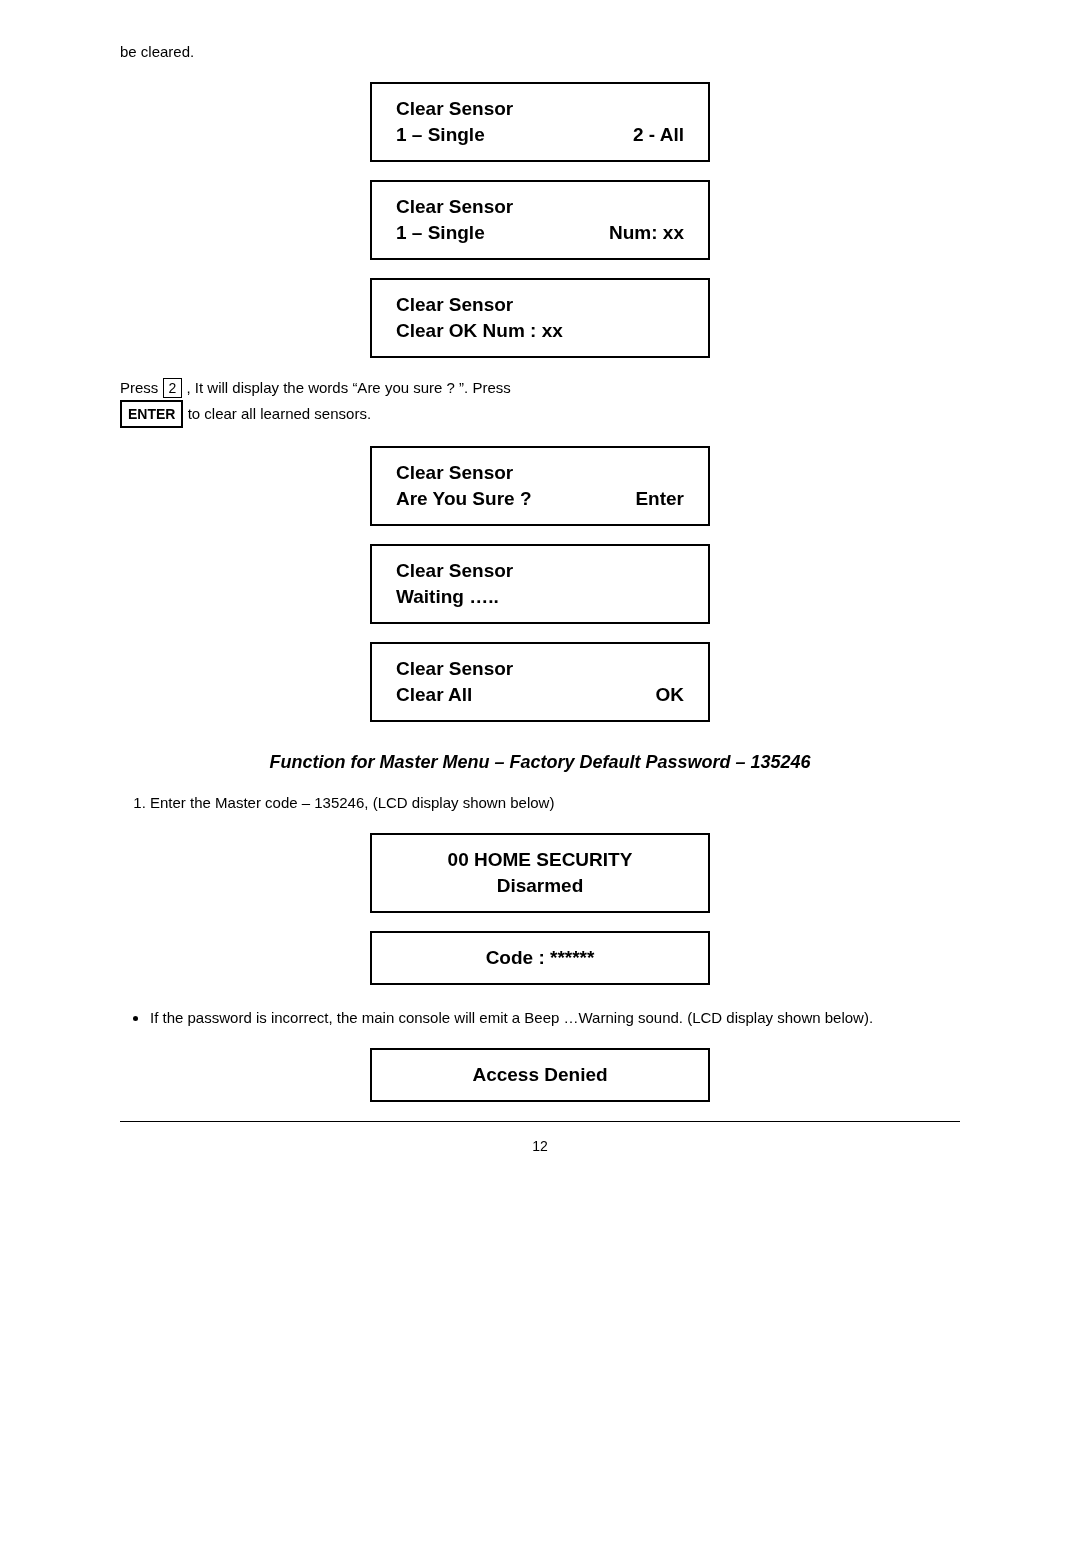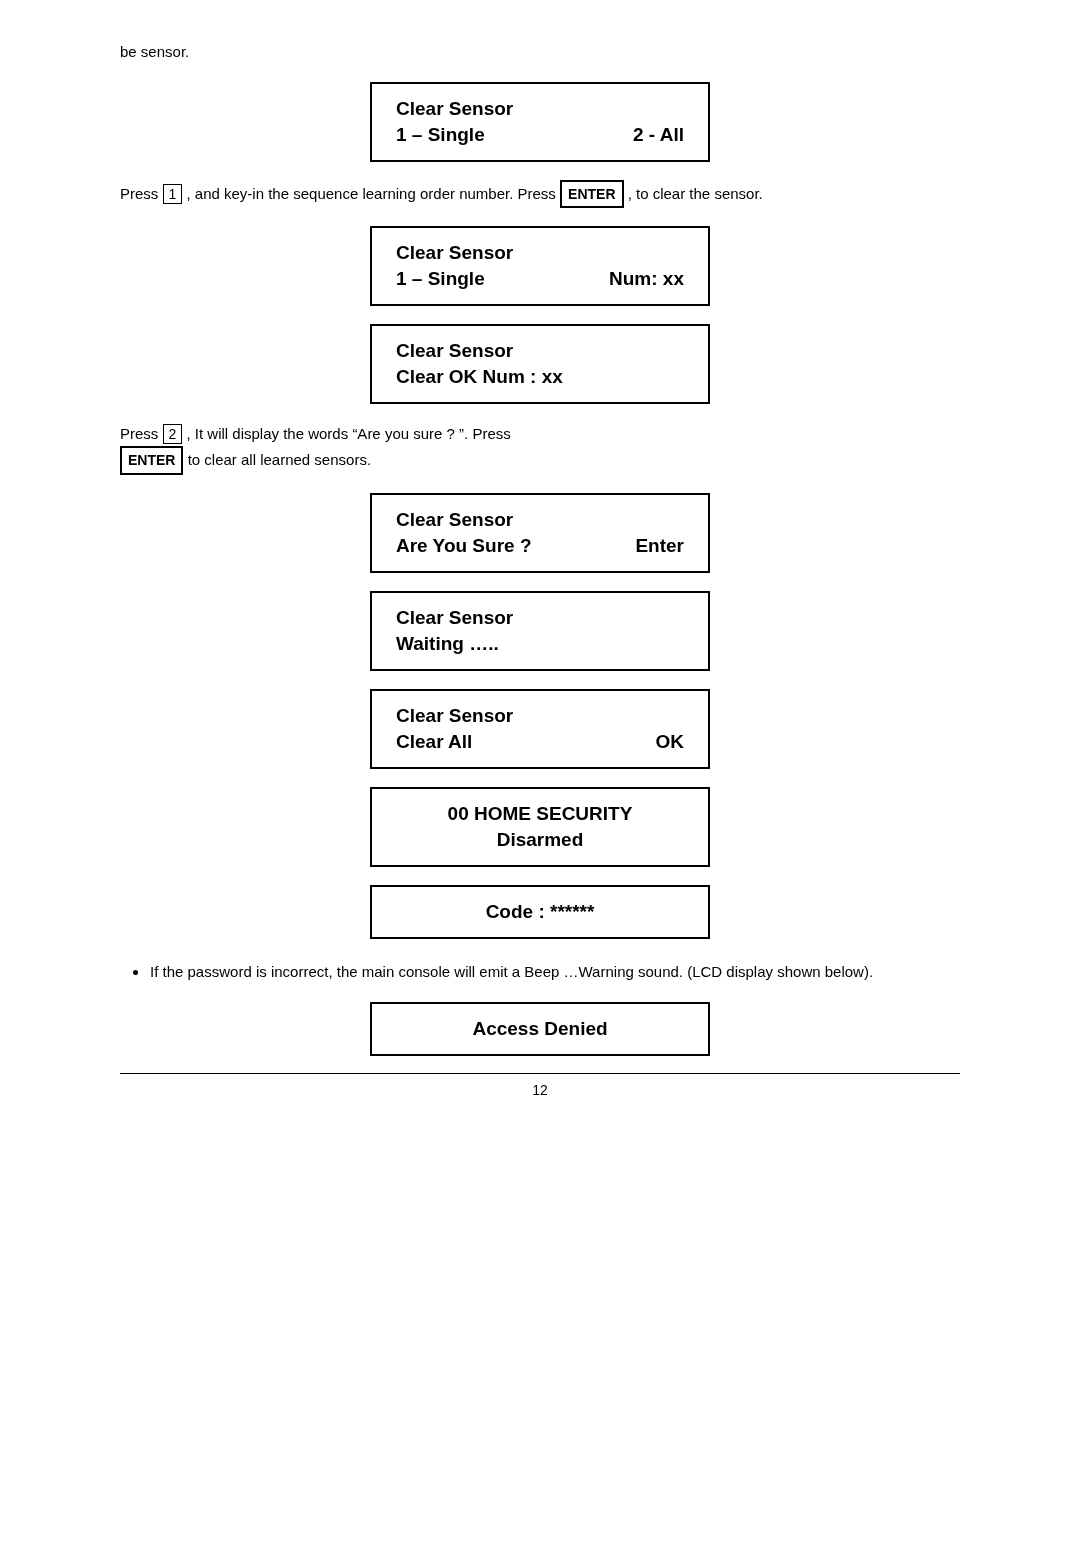--- a/index.html
+++ b/index.html
@@ -79,24 +79,24 @@
     }
     .bullet-list li {
       margin-bottom: 10px;
       line-height: 1.6;
     }
     .bullet-list li::marker {
       font-size: 18px;
     }
     .page-footer {
       position: absolute;
-      bottom: 36px;
+      bottom: 26px;
       width: calc(100% - 240px);
       border-top: 1px solid #000;
-      padding-top: 8px;
+      padding-top: 16px;
       text-align: center;
       font-size: 14px;
     }
     .enter-box {
       border: 2px solid #000;
       padding: 1px 6px;
       font-family: Arial, sans-serif;
       font-size: 14px;
       font-weight: bold;
       background: #fff;
@@ -111,38 +111,31 @@
     .lcd-box-home .line2-center {
       display: block;
       font-weight: bold;
     }
   </style>
 </head>
 <body>
 
 <div class="page">
 
-  <p class="text-block">be sensor.</p>
+  <p class="text-block">be cleared.</p>
 
 
   <div class="lcd-box">
     <span class="line1">Clear  Sensor</span>
     <div class="line2">
       <span>1 – Single</span>
       <span>2 - All</span>
     </div>
   </div>
 
-  <p class="text-block">
-    <span>Press</span>
-    <kbd>1</kbd>
-    <span> <span>, and key-in the sequence learning order number. Press</span></span>
-    <span class="enter-box">ENTER</span>
-    <span> <span>, to clear the sensor.</span></span>
-  </p>
 
   <div class="lcd-box">
     <span class="line1">Clear  Sensor</span>
     <div class="line2">
       <span>1 – Single</span>
       <span>Num: xx</span>
     </div>
   </div>
 
   <div class="lcd-box">
@@ -172,21 +165,27 @@
   </div>
 
   <div class="lcd-box">
     <span class="line1">Clear  Sensor</span>
     <div class="line2">
       <span>Clear   All</span>
       <span>OK</span>
     </div>
   </div>
 
-
+  <h2 class="section-heading">Function for Master Menu – Factory Default Password – 135246</h2>
+
+  <ol class="ordered-list">
+    <li>
+      <span>Enter the Master code – 135246, (LCD display shown below)</span>
+    </li>
+  </ol>
 
   <div class="lcd-box lcd-box-home">
     <span class="line1">00  HOME  SECURITY</span>
     <span class="line2-center">Disarmed</span>
   </div>
 
   <div class="lcd-box">
     <span class="line2-center" style="font-weight:bold;text-align:center;">Code :  ******</span>
   </div>
 

